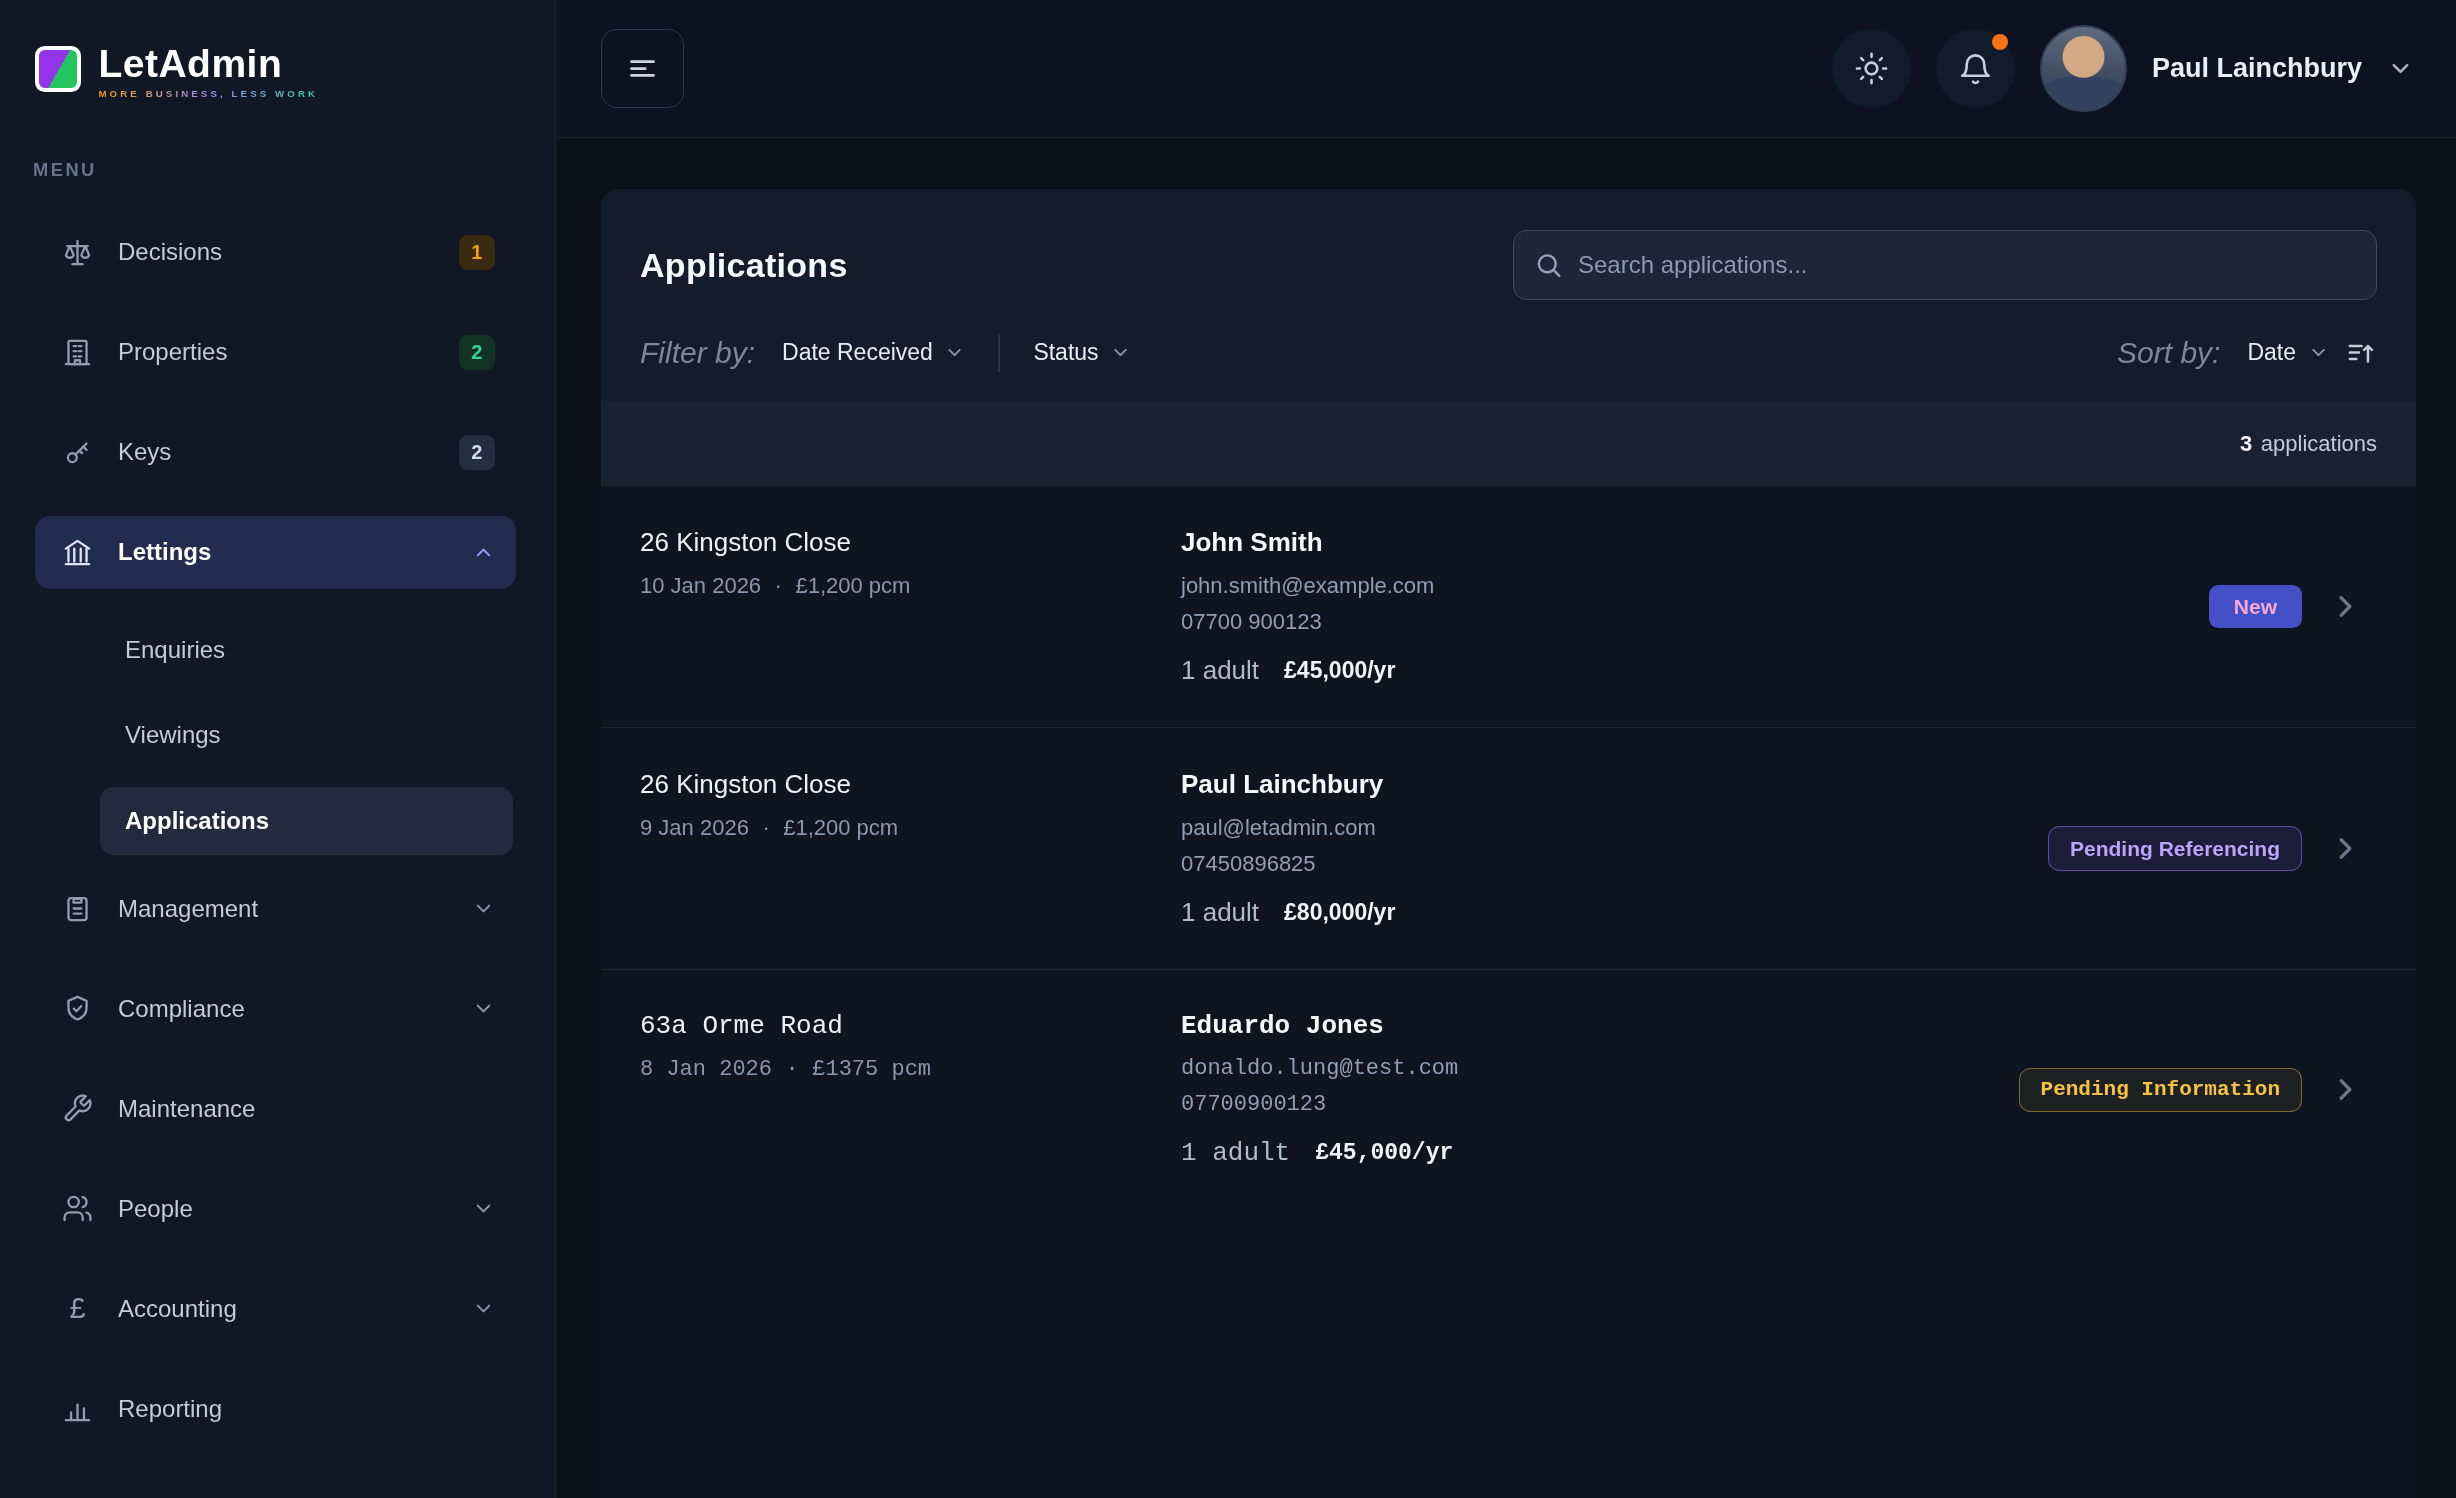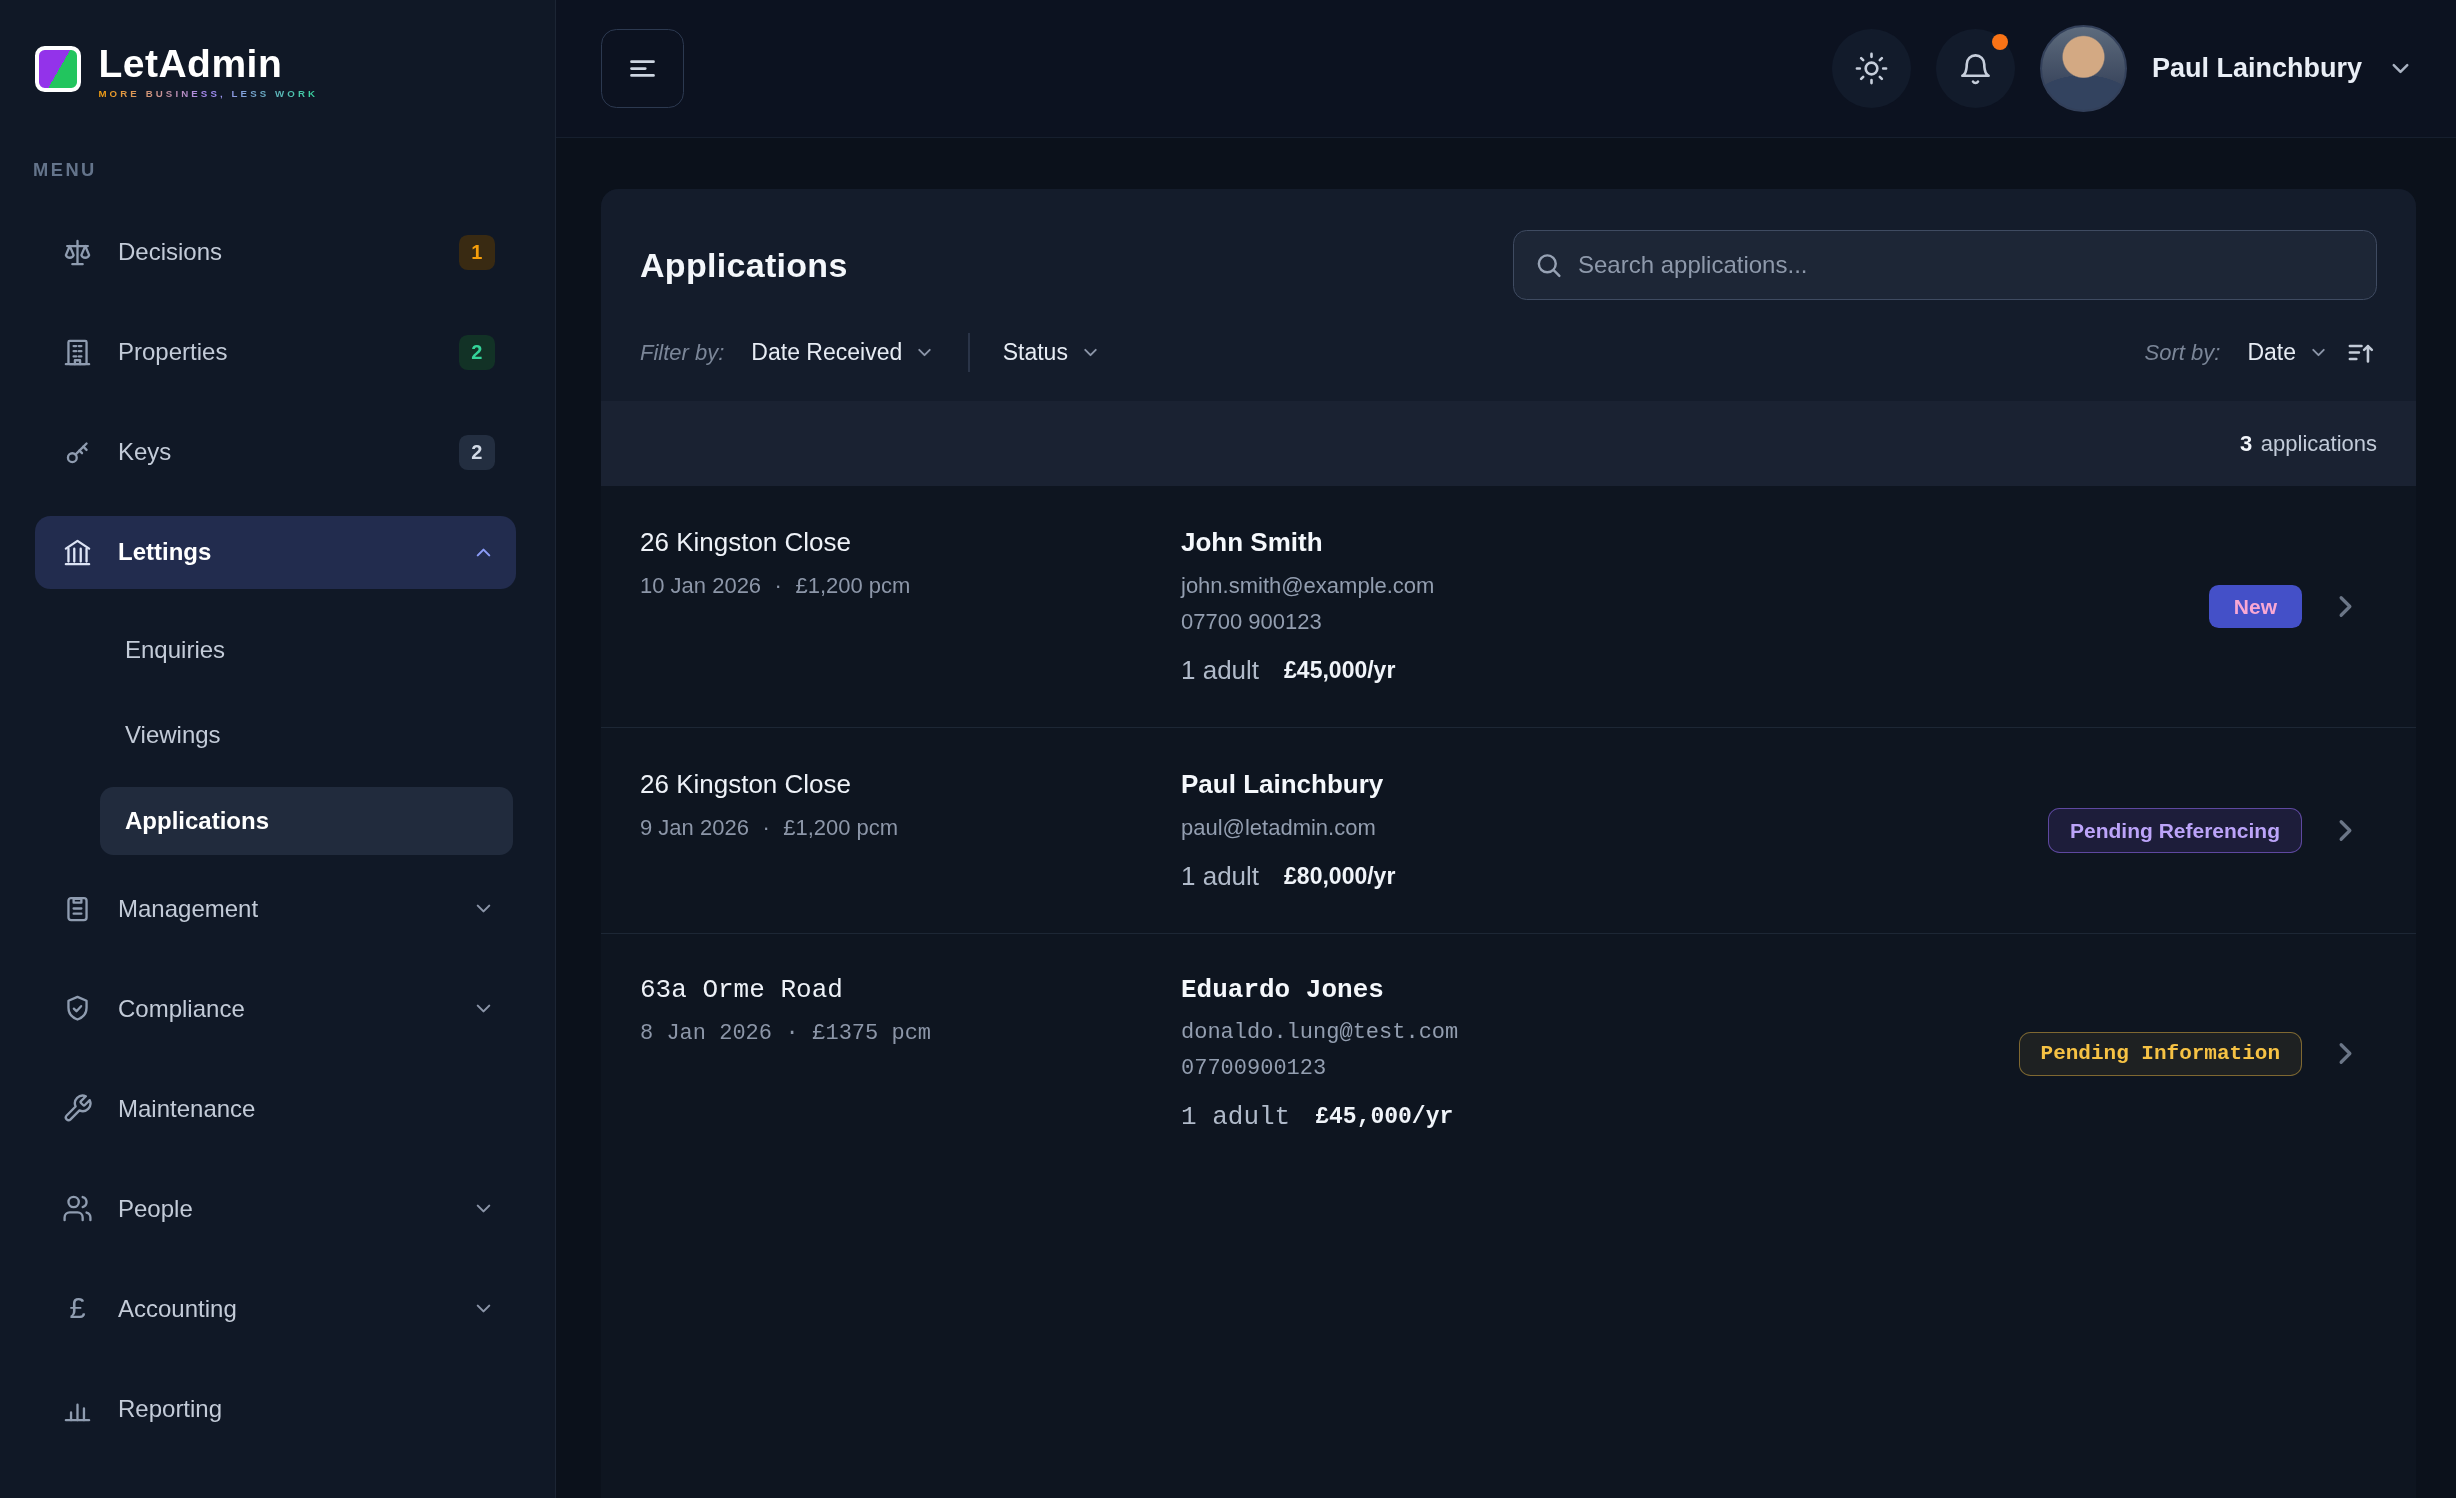--- a/index.html
+++ b/index.html
@@ -104,21 +104,21 @@
   .search { position:relative; width:864px; }
   .search input {
     width:100%; height:70px; background:#1d2636; border:1.9px solid #3f4b61;
     border-radius:13.5px; color:#dfe6f0; font-size:24px; padding:0 23px 0 64px;
     font-family:inherit; outline:none;
   }
   .search input::placeholder { color:#8e99ab; }
   .search .ic { position:absolute; left:21px; top:50%; transform:translateY(-50%); width:29px; height:29px; color:#97a2b4; }
 
   .filter-row { display:flex; align-items:center; margin-top:33px; }
-  .muted-italic { font-style:italic; color:#7b8698; font-size:22px; }
+  .muted-italic { font-style:italic; color:#7b8698; font-size:30px; }
   .filter-chip { display:flex; align-items:center; gap:11.6px; margin-left:27px; color:#e7ecf4; font-size:23px; font-weight:500; cursor:pointer; }
   .filter-chip .chev { width:21px; height:21px; }
   .vdiv { width:1.9px; height:39px; background:#2a3448; margin:0 33px; }
   .sort-wrap { margin-left:auto; display:flex; align-items:center; }
   .sort-icon { width:31px; height:31px; color:#c3cbd8; margin-left:17.4px; cursor:pointer; }
 
   .count-strip {
     background:#1a2232; height:85px; min-height:85px; display:flex; align-items:center;
     justify-content:flex-end; padding:0 39px; font-size:22px; color:#c2cbd9;
   }
@@ -397,20 +397,21 @@
             <div class="prop-name">26 Kingston Close</div>
             <div class="prop-meta">
               <span>9 Jan 2026</span>
               <span>·</span>
               <span>£1,200 pcm</span>
             </div>
           </div>
           <div class="cell-appl">
             <div class="appl-name">Paul Lainchbury</div>
             <div class="appl-line">paul@letadmin.com</div>
+            <div class="appl-line">07450896825</div>
             <div class="appl-fin">
               <span class="occ">1 adult</span>
               <span class="income">£80,000/yr</span>
             </div>
           </div>
           <span class="status status-ref">Pending Referencing</span>
           <svg class="row-chev" viewBox="0 0 24 24" fill="none" stroke="currentColor" stroke-width="2.2" stroke-linecap="round" stroke-linejoin="round">
               <path d="M9 6l6 6-6 6"></path>
             </svg>
         </div>

